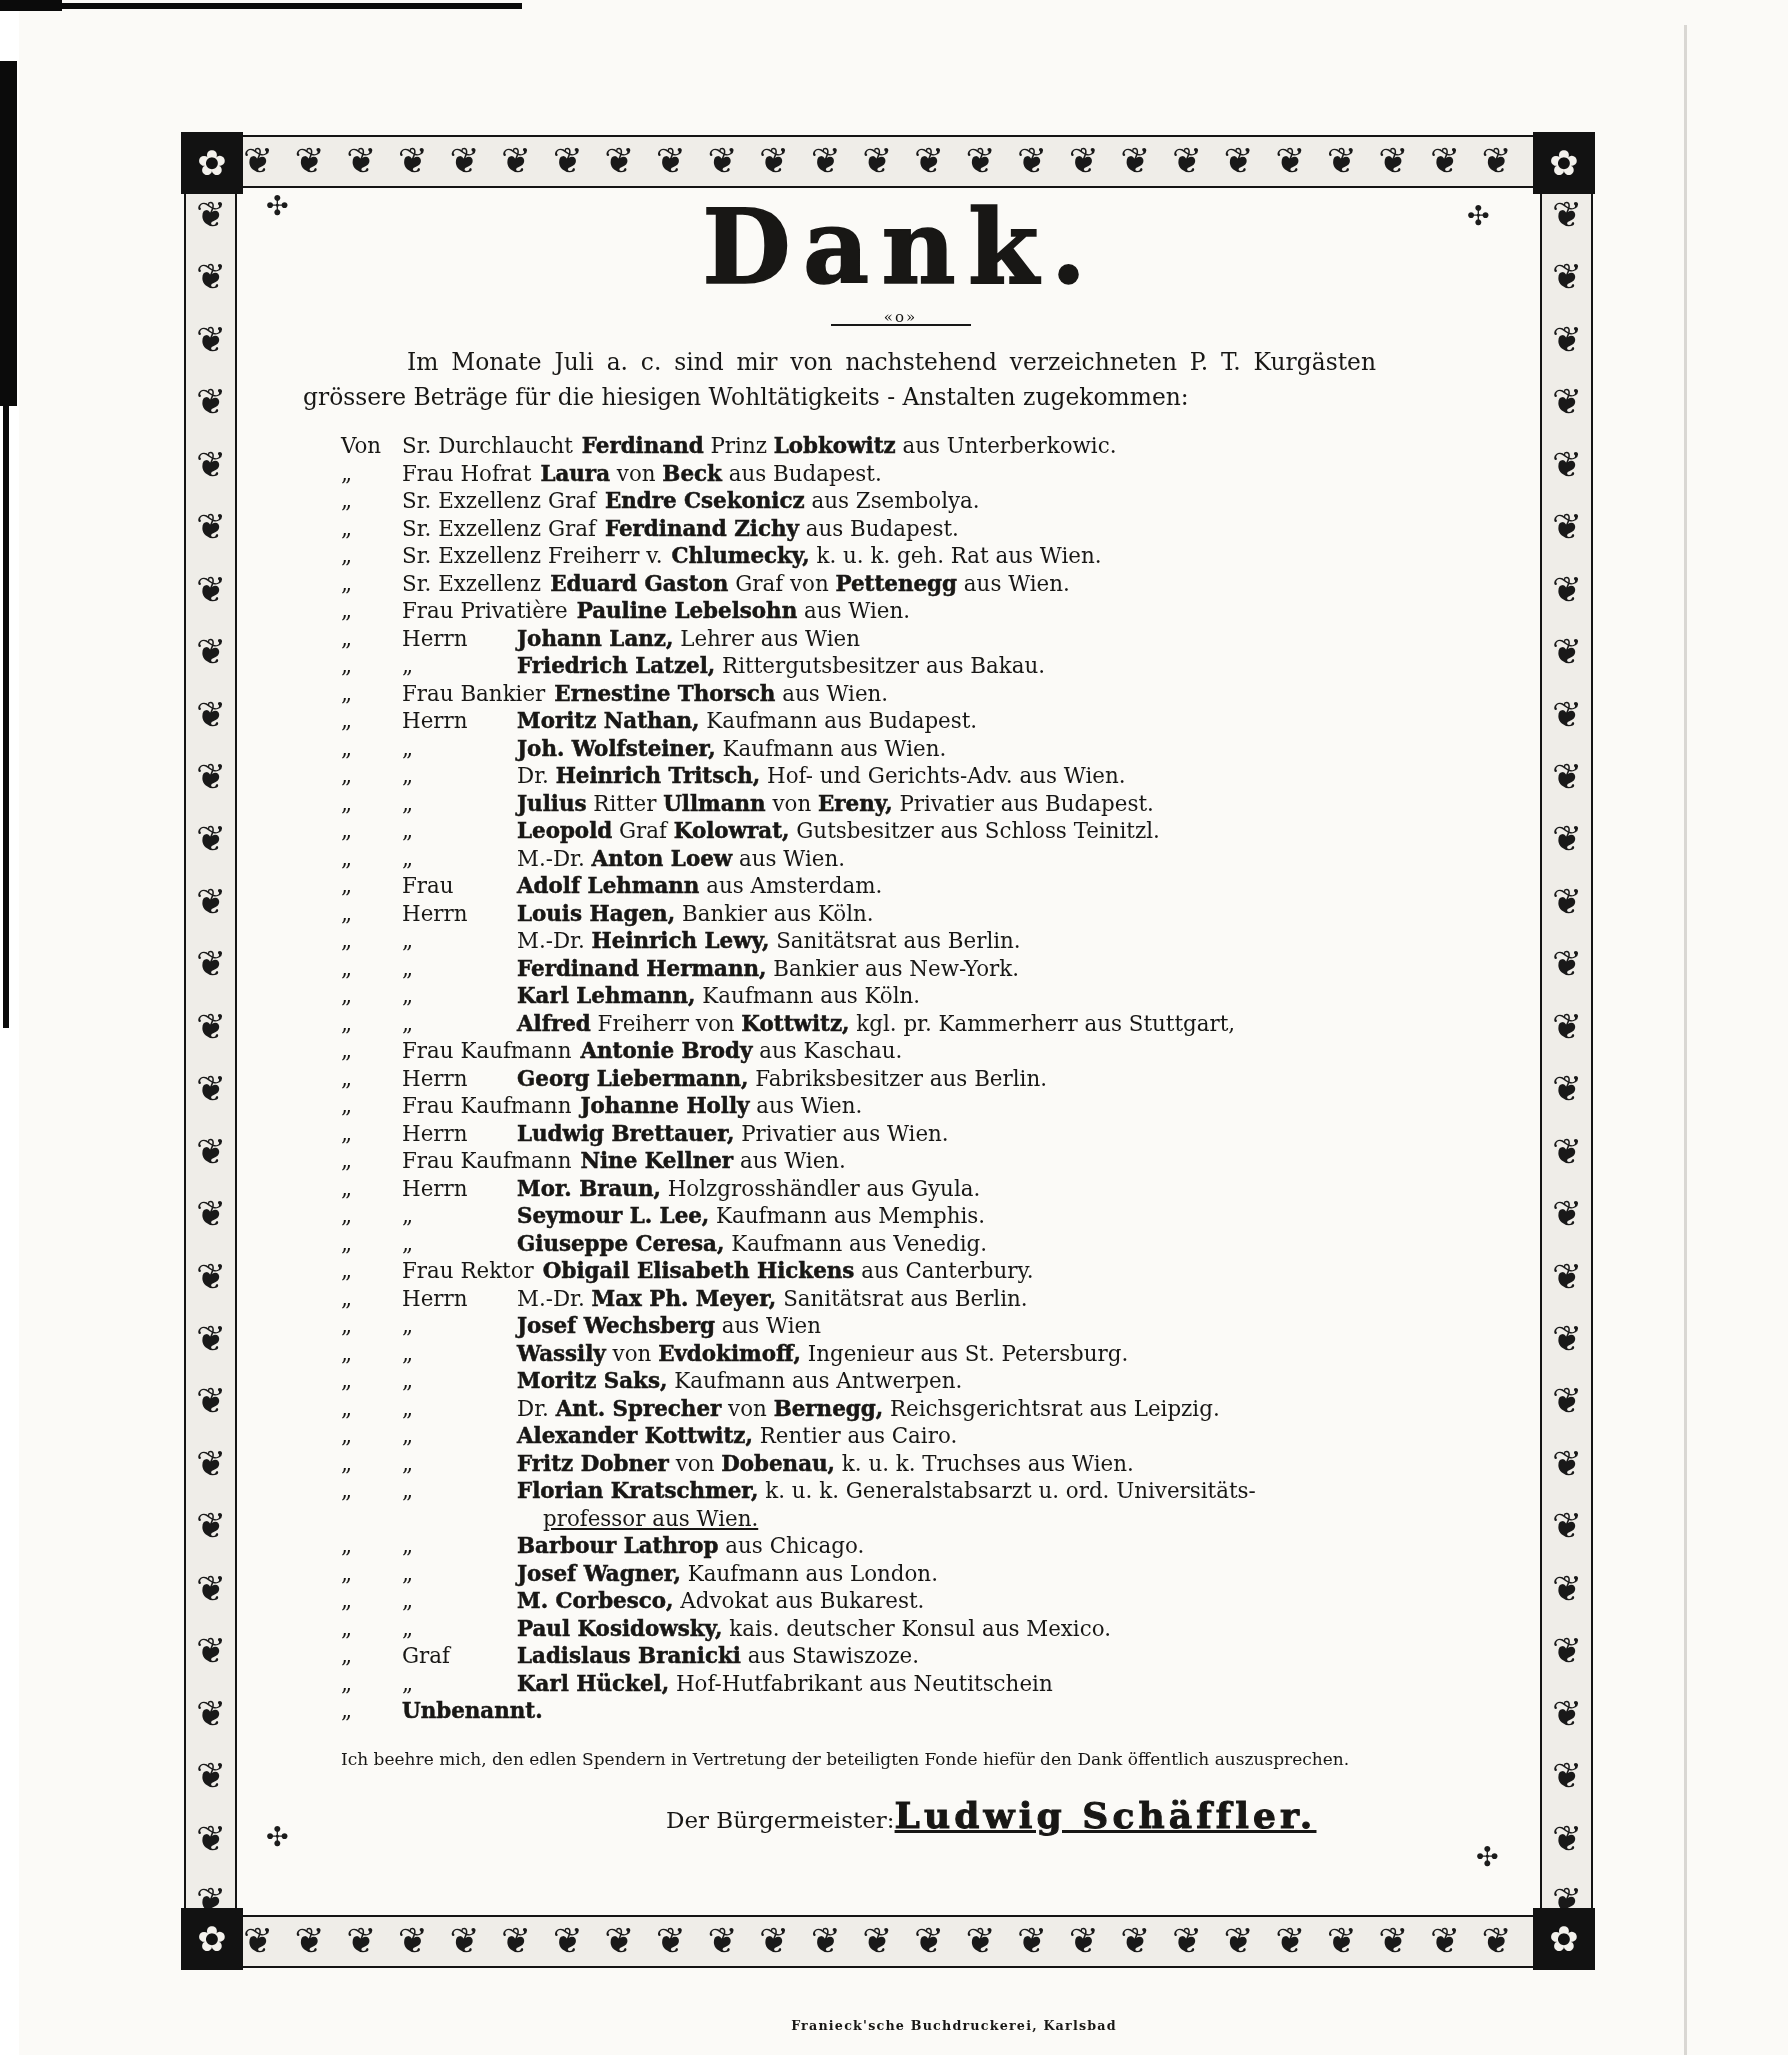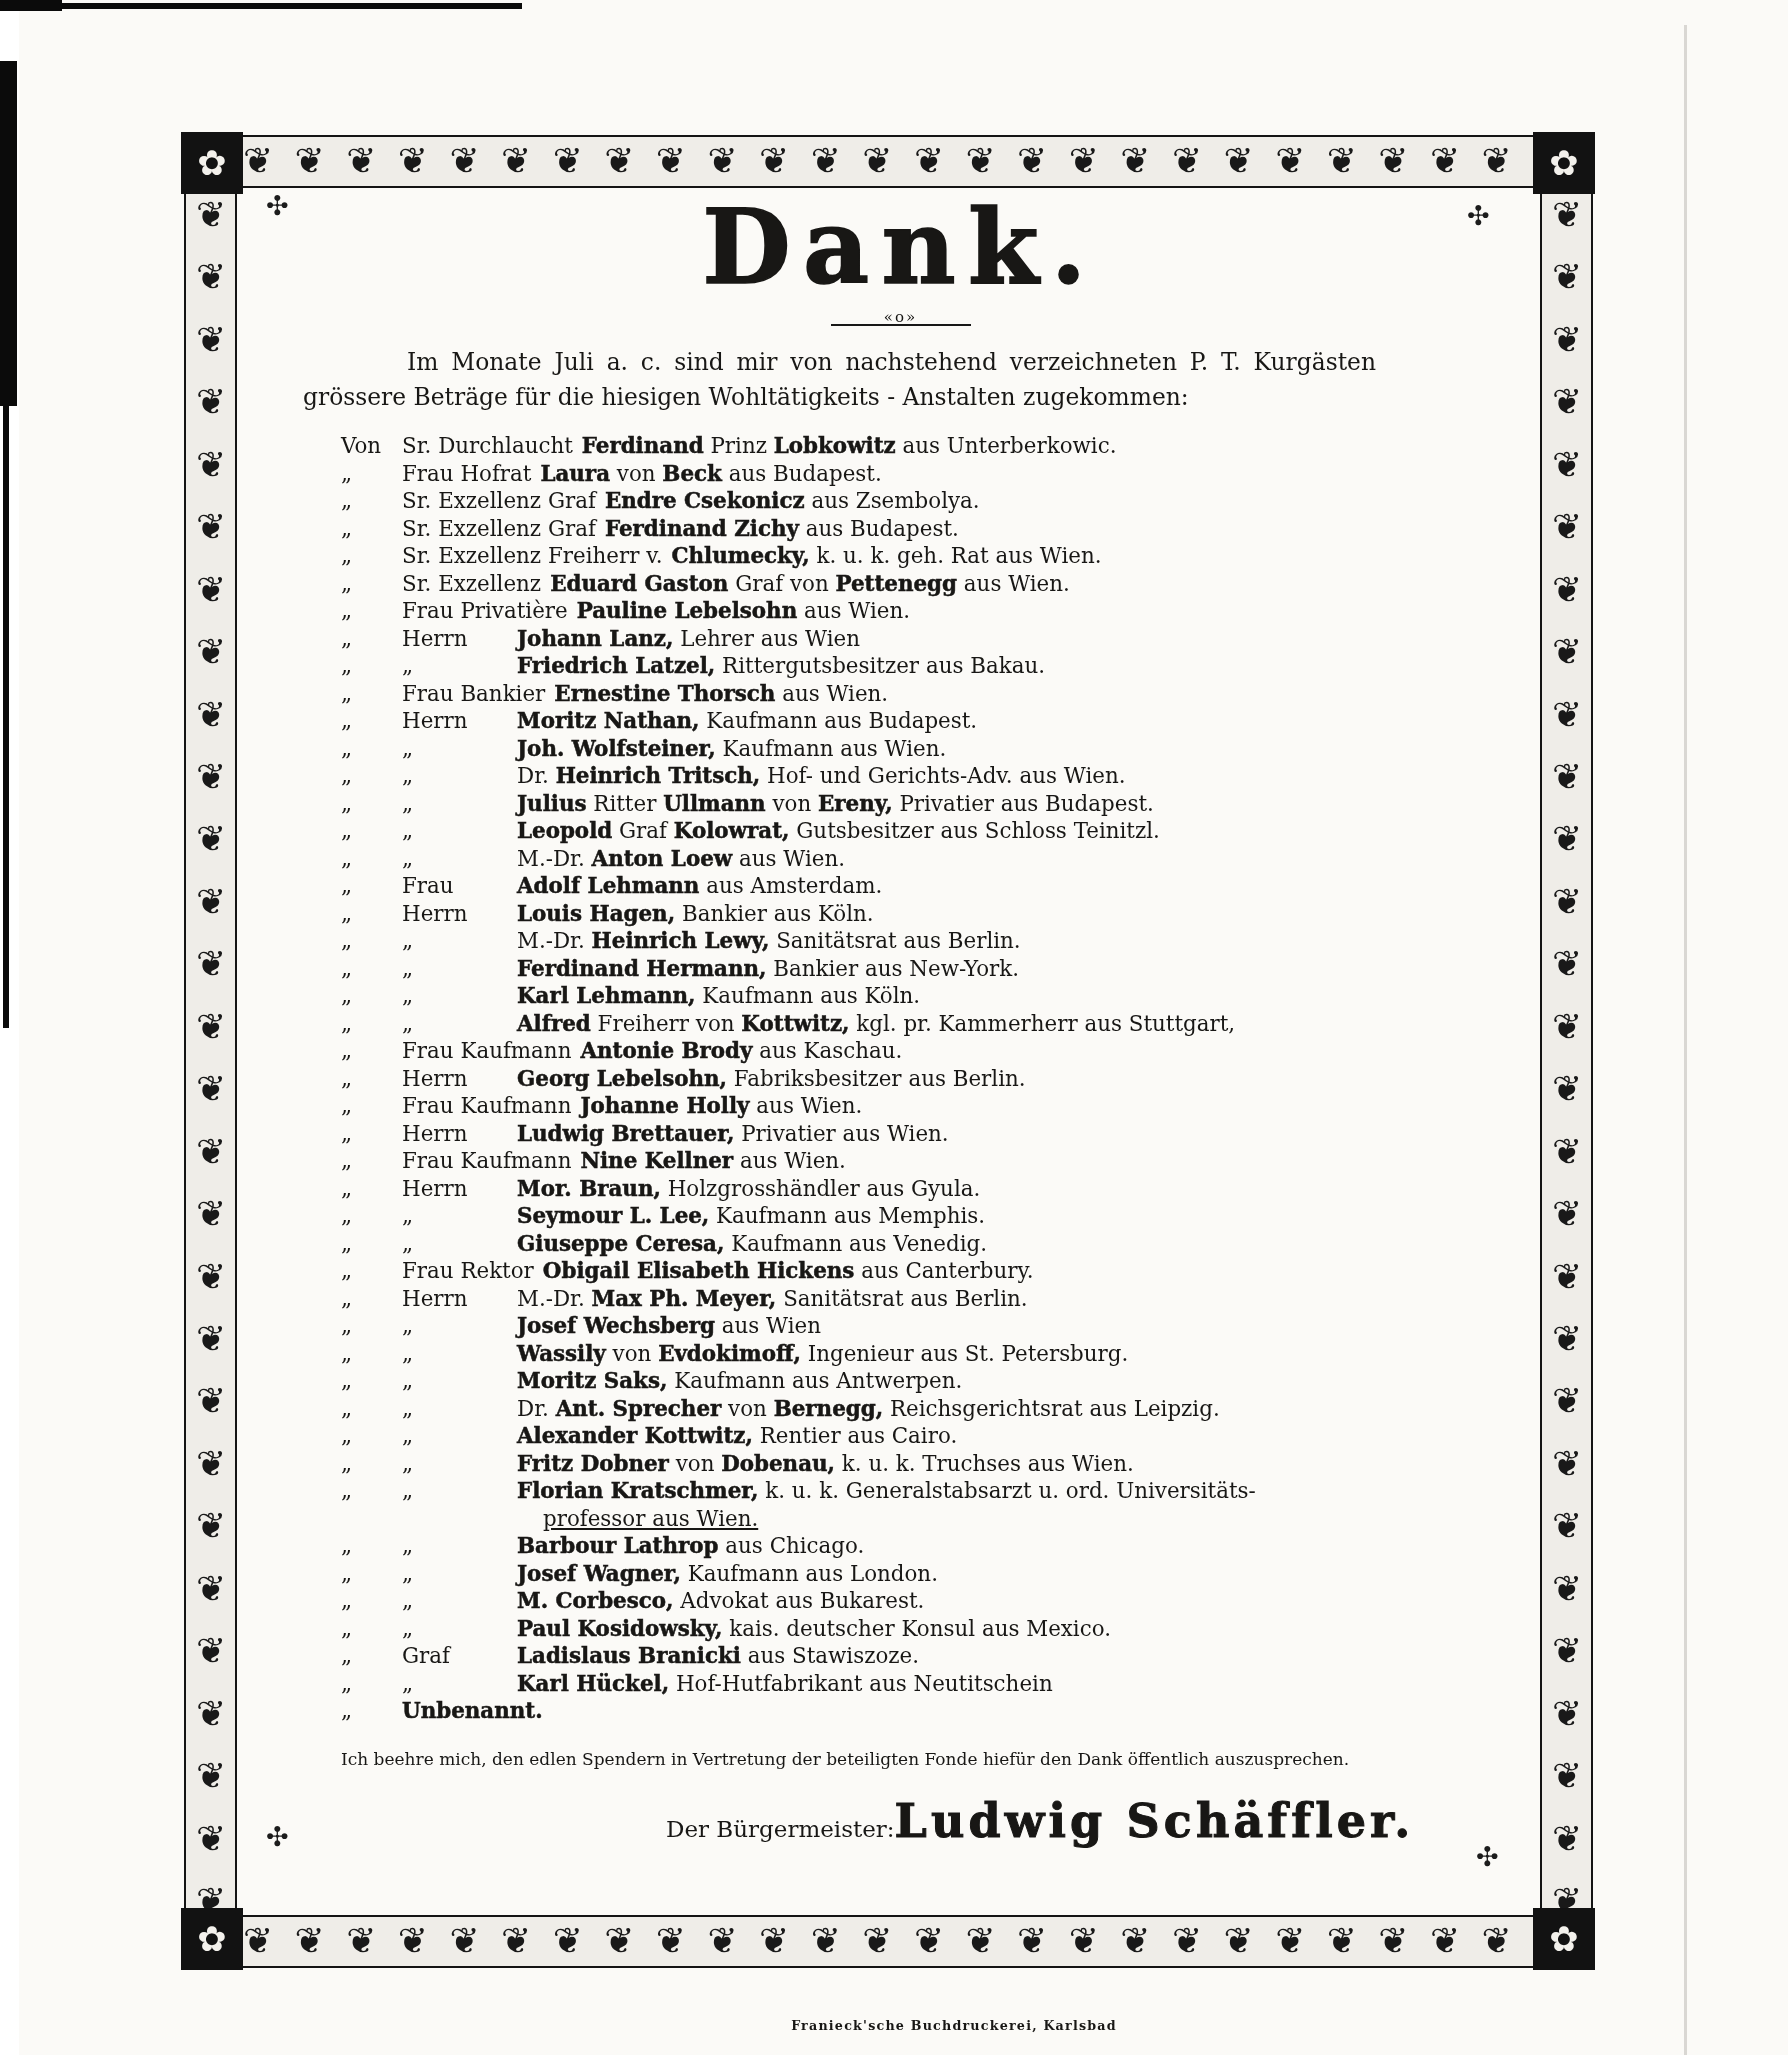--- a/index.html
+++ b/index.html
@@ -159,23 +159,24 @@
   }
 
   .signature {
     display: flex;
     align-items: baseline;
     margin-top: 17.3px;
     margin-left: 411px;
   }
   .sig-label { font-size: 23px; }
   .sig-name  {
-    font-size: 46px;
+    font-size: 36px;
     font-weight: bold;
     letter-spacing: 4.1px;
+    text-decoration: underline;
     -webkit-text-stroke: 1px currentColor;
   }
 
   .imprint {
     position: absolute;
     left: 181px; top: 2018px;
     width: 1414px;
     text-align: center;
     text-indent: 132px;
     font-size: 12.7px;
@@ -332,21 +333,21 @@
         <span class="txt"><span class="bold">Alfred</span><span class="reg"> Freiherr von </span><span class="bold">Kottwitz,</span><span class="reg"> kgl. pr. Kammerherr aus Stuttgart,</span></span>
       </div>
       <div class="row">
         <span class="c1">„</span>
         <span class="c2">Frau Kaufmann</span>
         <span class="txt"><span class="bold">Antonie Brody</span><span class="reg"> aus Kaschau.</span></span>
       </div>
       <div class="row">
         <span class="c1">„</span>
         <span class="c2">Herrn</span>
-        <span class="txt"><span class="bold">Georg Lebelsohn,</span><span class="reg"> Fabriksbesitzer aus Berlin.</span></span>
+        <span class="txt"><span class="bold">Georg Liebermann,</span><span class="reg"> Fabriksbesitzer aus Berlin.</span></span>
       </div>
       <div class="row">
         <span class="c1">„</span>
         <span class="c2">Frau Kaufmann</span>
         <span class="txt"><span class="bold">Johanne Holly</span><span class="reg"> aus Wien.</span></span>
       </div>
       <div class="row">
         <span class="c1">„</span>
         <span class="c2">Herrn</span>
         <span class="txt"><span class="bold">Ludwig Brettauer,</span><span class="reg"> Privatier aus Wien.</span></span>

